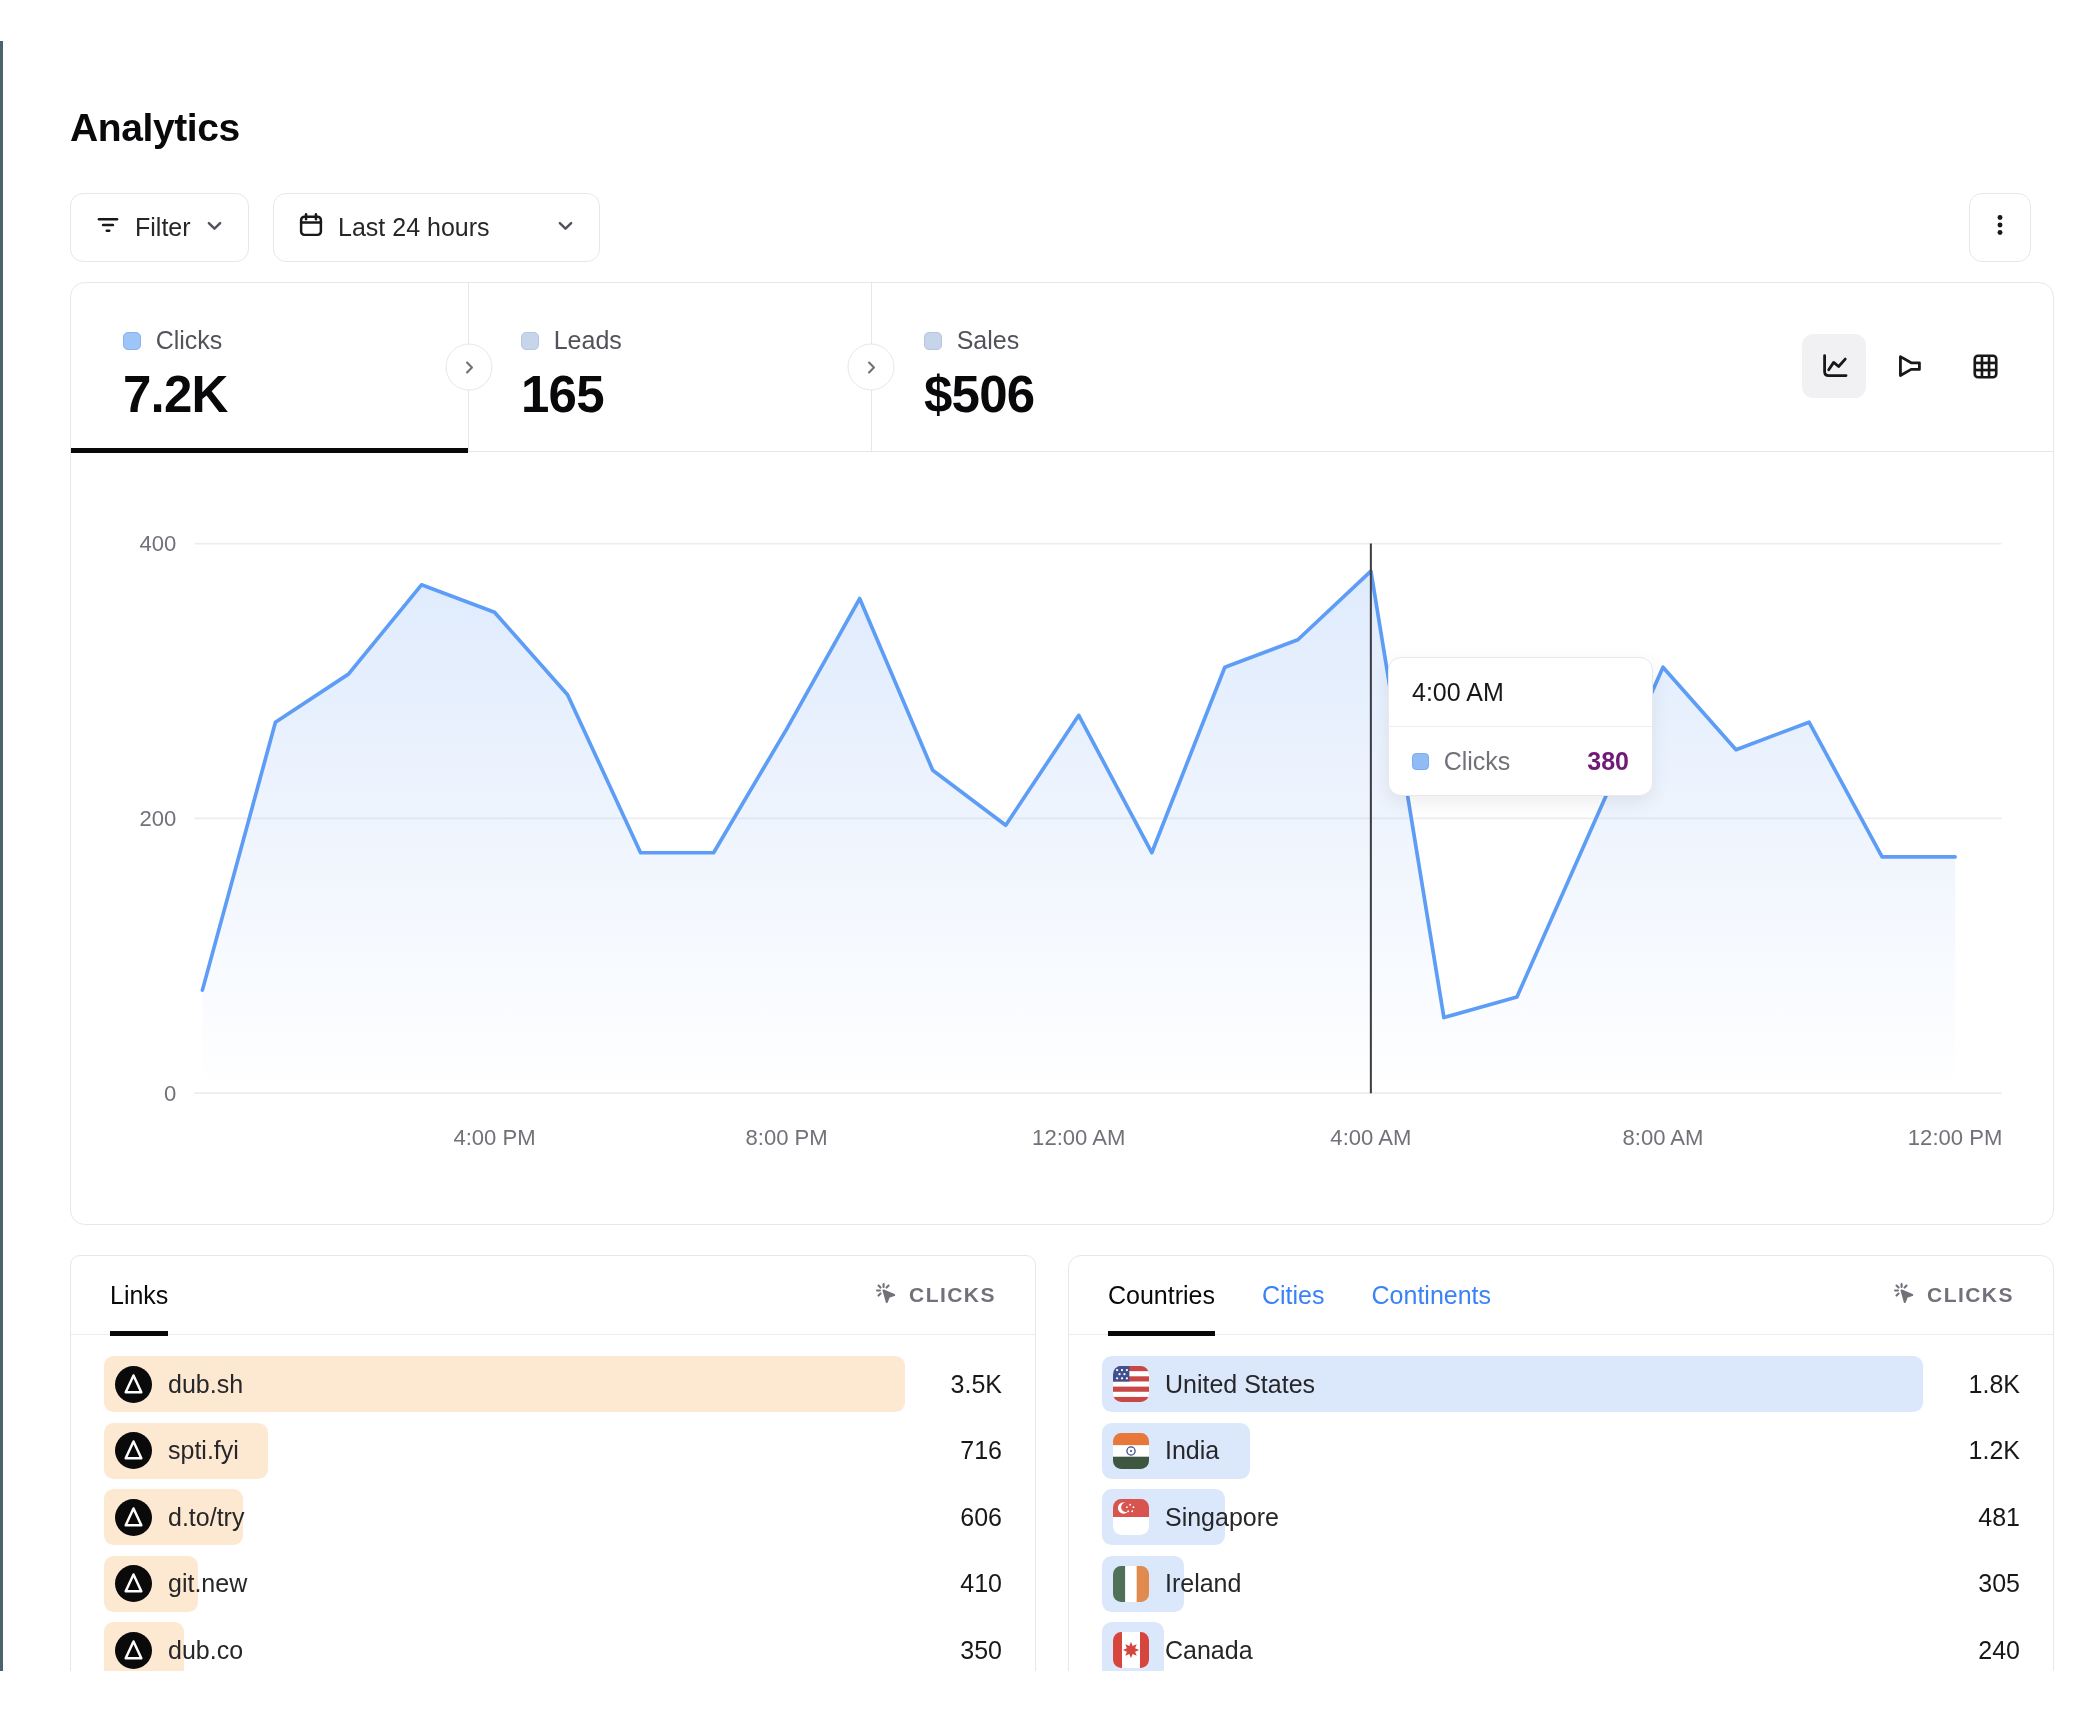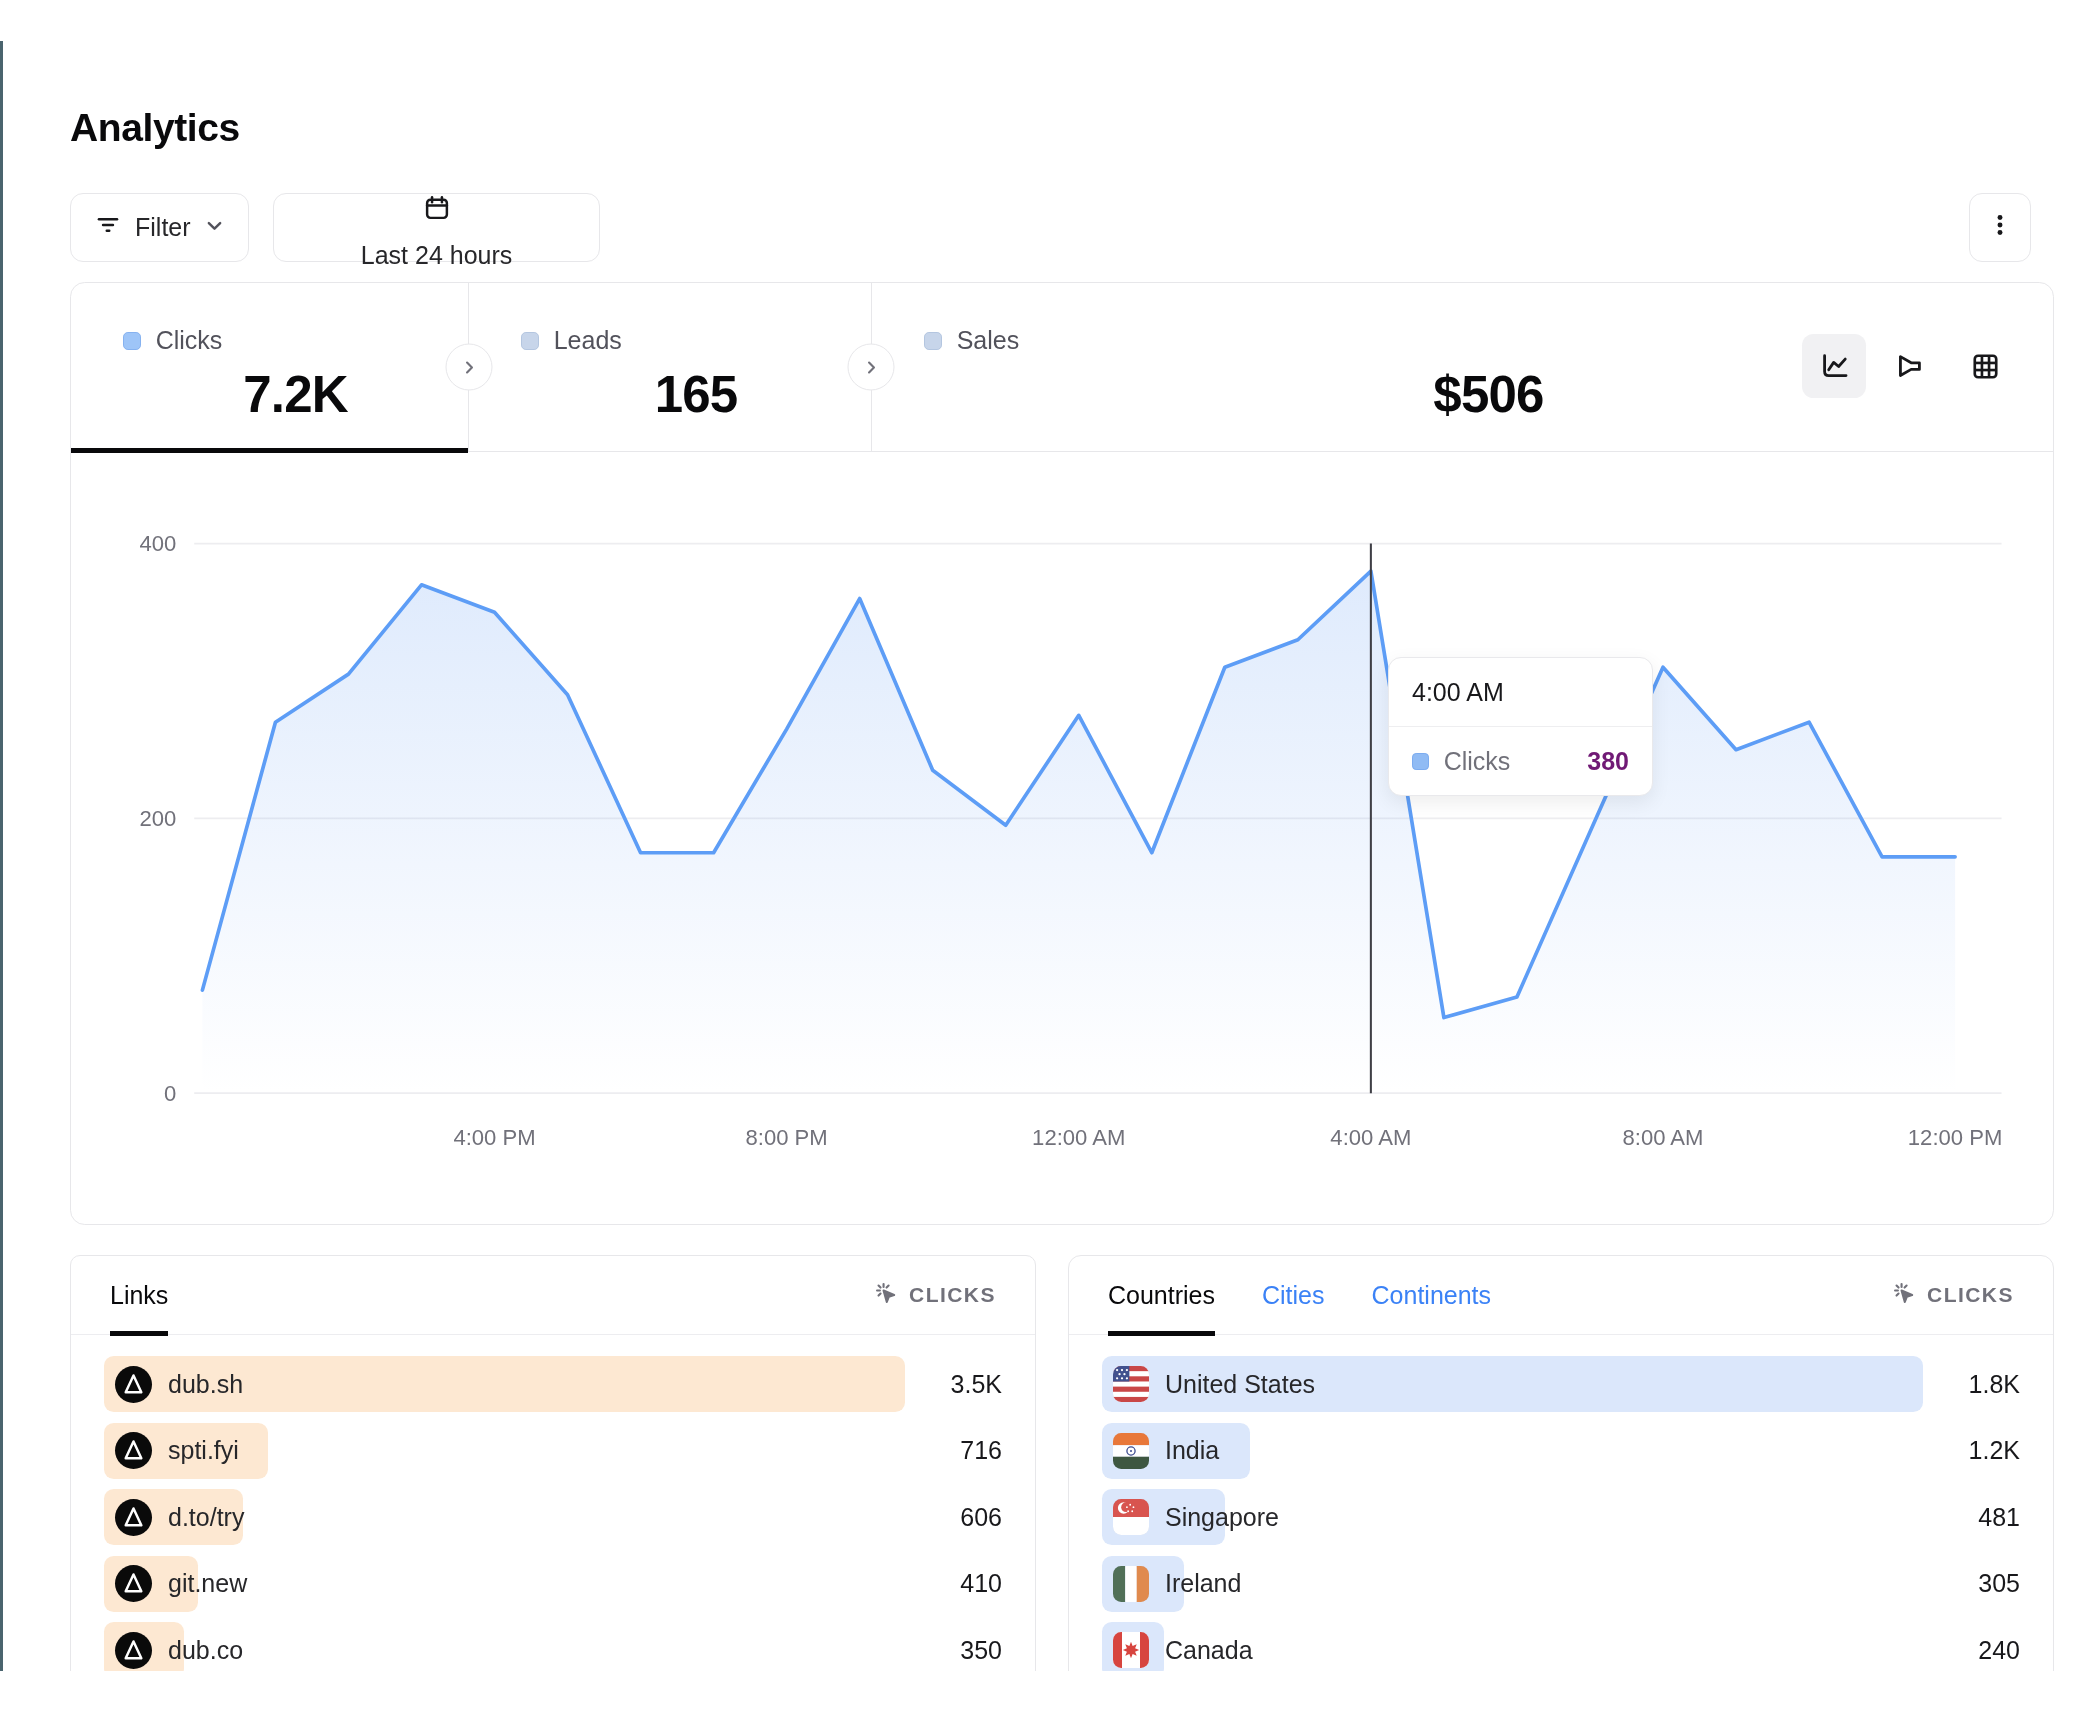--- a/index.html
+++ b/index.html
@@ -7,35 +7,35 @@
   body { font-family:"Liberation Sans", sans-serif; color:#18181b; }
   .root { position:relative; width:2096px; height:1630px; background:#fff; overflow:hidden;margin-top:41px; }
   .edge-strip { position:absolute; left:0; top:0; width:2.5px; height:100%; background:#4a646e; }
 
   .page-title { position:absolute; left:70px; top:65px; font-size:39px; font-weight:700; color:#09090b; letter-spacing:-0.4px; }
 
   
   .toolbar { position:absolute; left:70px; top:152px; width:1984px; height:69px; display:flex; align-items:center; }
   .btn { display:flex; align-items:center; gap:13px; height:69px; border:1.6px solid #e7e7ea; border-radius:13px; background:#fff; padding:0 23px; font-size:25px; color:#27272a; cursor:pointer; }
   .btn svg { flex:none; }
-  .range-btn { margin-left:24.5px; width:327px;flex-direction:column; }
+  .range-btn { margin-left:24.5px; width:327px; }
   .range-btn .chev { margin-left:auto; }
   .kebab-btn { margin-left:auto; margin-right:23px; width:62px; justify-content:center; padding:0; }
 
   
   .main-card { position:absolute; left:70px; top:241px; width:1984px; height:943px; border:1.6px solid #e7e7ea; border-radius:14.7px; background:#fff; }
   .tabs-row { position:relative; display:flex; height:169px; border-bottom:1.6px solid #e7e7ea; }
   .metric-tab { position:relative; padding:43px 0 0 52px; cursor:pointer; }
   .metric-tab.b-right { border-right:1.6px solid #e7e7ea; }
   .metric-tab .legend-row { display:flex; align-items:center; gap:14.7px; }
   .legend-square { width:18px; height:18px; border-radius:4.9px; }
   .sq-active { background:#9ec5f8; border:1.6px solid #86b2f0; }
   .sq-muted  { background:#c7d5ea; border:1.6px solid #b4c6e0; }
   .metric-label { font-size:25px; color:#52525b; }
-  .metric-value { margin-top:9.8px; font-size:51px; font-weight:700; color:#09090b; letter-spacing:-0.8px;text-align:center; }
+  .metric-value { margin-top:9.8px; font-size:51px; font-weight:700; color:#09090b; letter-spacing:-0.8px; }
   .metric-tab.active::after { content:''; position:absolute; left:0; bottom:-1.6px; width:100%; height:4.9px; background:#09090b; }
   .chev-circle { position:absolute; top:84px; width:47px; height:47px; border:1.6px solid #e7e7ea; border-radius:50%; background:#fff; display:flex; align-items:center; justify-content:center; transform:translate(-50%,-50%); z-index:2; cursor:pointer; }
   .chart-controls { position:absolute; right:36px; top:51px; display:flex; gap:11.5px; }
   .ctl { width:64px; height:64px; border-radius:11.5px; display:flex; align-items:center; justify-content:center; cursor:pointer; }
   .ctl.selected { background:#f1f1f3; }
 
   .chart-wrap { position:relative; width:1981px; height:772px; }
   .tooltip { position:absolute; left:1317px; top:205px; width:265px; background:#fff; border:1.6px solid #e9e9ec; border-radius:13px; box-shadow:0 6.5px 19.6px rgba(0,0,0,.07); z-index:5; }
   .tooltip-head { padding:19.6px 23px; font-size:25px; color:#18181b; border-bottom:1.6px solid #eeeef0; }
   .tooltip-row { display:flex; align-items:center; padding:19.6px 23px; }

